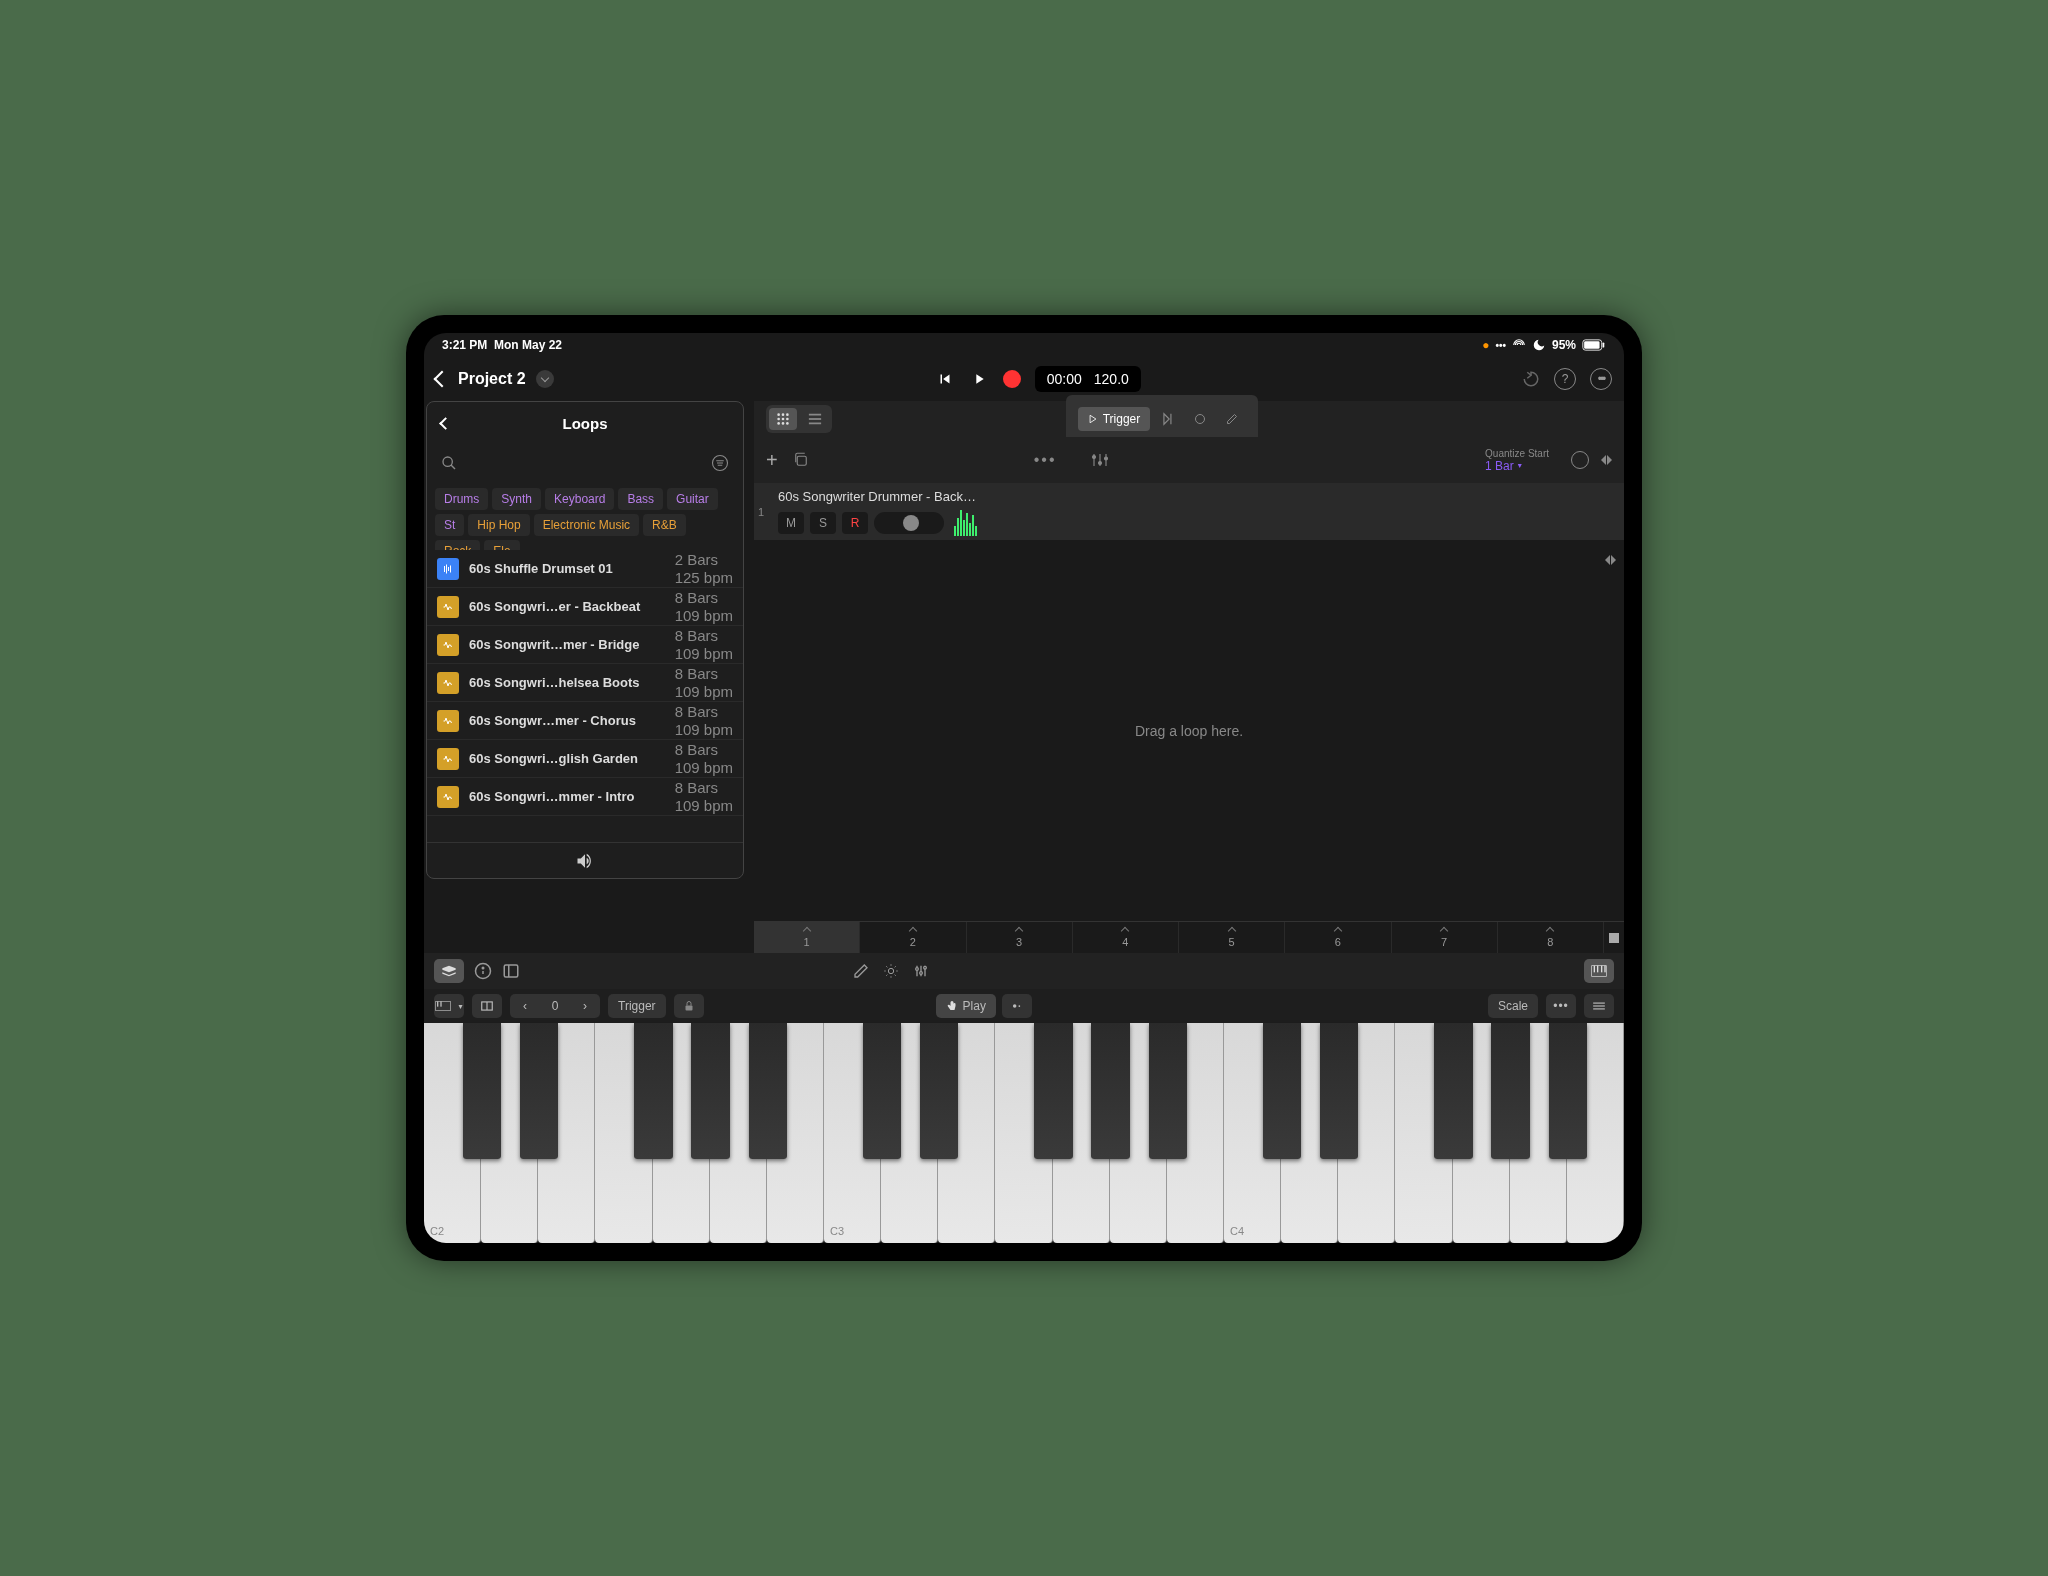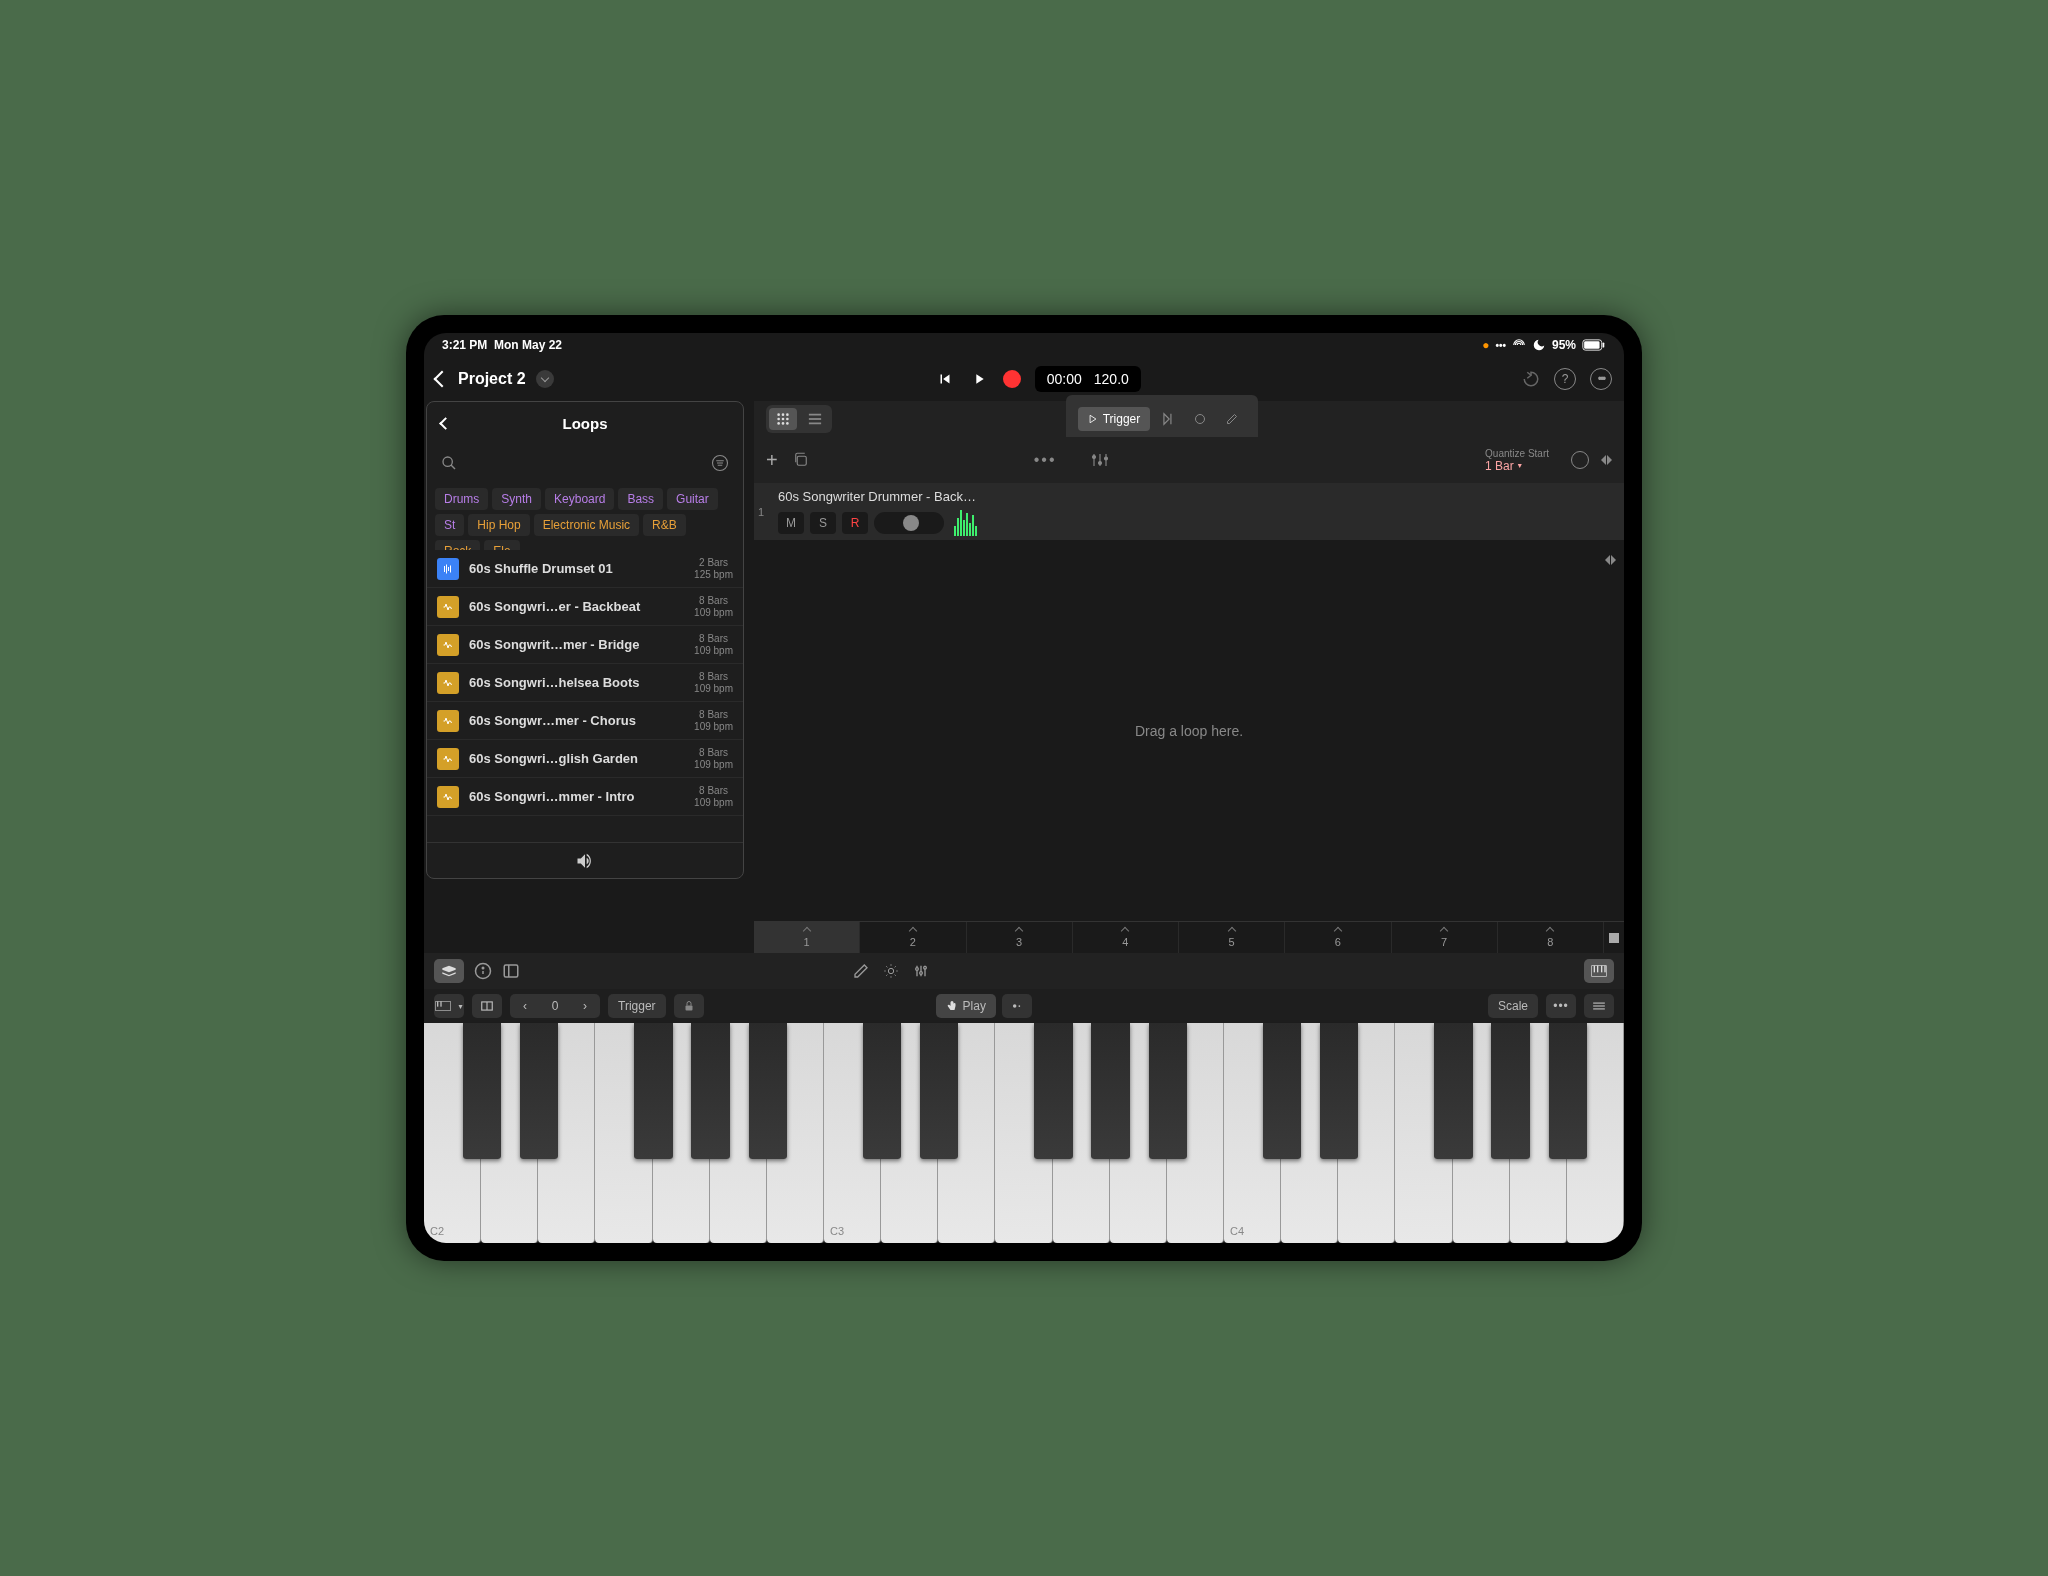--- a/index.html
+++ b/index.html
@@ -46,32 +46,32 @@
     .loops-tags { padding: 6px 8px; display: flex; flex-wrap: wrap; gap: 4px; max-height: 68px; overflow: hidden; }
     .tag { padding: 4px 9px; border-radius: 4px; background: #2a2a2a; font-size: 12px; white-space: nowrap; cursor: pointer; }
     .tag-purple { color: #b87ee8; }
     .tag-orange { color: #e8a038; }
     .loops-list { flex: 1; overflow-y: auto; }
     .loop-item { height: 38px; display: flex; align-items: center; padding: 0 10px; gap: 10px; cursor: pointer; border-bottom: 1px solid #2a2a2a; }
     .loop-icon { width: 22px; height: 22px; border-radius: 3px; display: flex; align-items: center; justify-content: center; flex-shrink: 0; }
     .loop-icon-blue { background: #3b82f6; }
     .loop-icon-yellow { background: #d4a028; }
     .loop-name { flex: 1; color: #ddd; font-size: 13px; overflow: hidden; text-overflow: ellipsis; white-space: nowrap; font-weight: bold; }
-    .loop-meta { text-align: center; color: #888; font-size: 10px; line-height: 1.2; }
+    .loop-meta { text-align: left; color: #888; font-size: 15px; line-height: 1.2; }
     .loops-footer { height: 36px; display: flex; align-items: center; justify-content: center; border-top: 1px solid #333; }
     
     
     .tracks-area { margin-left: 330px; flex: 1; display: flex; flex-direction: column; background: #1a1a1a; }
     .track-controls-row { height: 46px; display: flex; align-items: center; justify-content: space-between; padding: 0 12px; background: #222; }
     .track-controls-left { display: flex; align-items: center; gap: 14px; }
     .add-btn { font-size: 20px; color: #aaa; cursor: pointer; }
     .track-controls-right { display: flex; align-items: center; gap: 12px; color: #999; font-size: 11px; }
     .quantize { display: flex; flex-direction: column; align-items: flex-start; }
     .quantize-label { font-size: 10px; color: #888; }
-    .quantize-val { font-size: 12px; color: #fca5a5; display: flex; align-items: center; gap: 4px; }
+    .quantize-val { font-size: 12px; color: #8b5cf6; display: flex; align-items: center; gap: 4px; }
     .marker-icon { width: 18px; height: 18px; border: 1.5px solid #888; border-radius: 50%; margin-left: 10px; }
     
     .track-row { height: 58px; display: flex; background: #2a2a2a; border-bottom: 1px solid #1a1a1a; }
     .track-num { width: 14px; display: flex; align-items: center; justify-content: center; color: #888; font-size: 11px; }
     .track-header { width: 302px; display: flex; flex-direction: column; padding: 6px 10px; gap: 6px; }
     .track-name { color: #ddd; font-size: 13px; }
     .track-btns { display: flex; gap: 6px; align-items: center; }
     .track-btn { width: 26px; height: 22px; border-radius: 4px; background: #1a1a1a; display: flex; align-items: center; justify-content: center; font-size: 12px; color: #999; cursor: pointer; }
     .track-btn.rec { color: #ff4444; }
     .volume-knob { width: 70px; height: 22px; border-radius: 11px; background: #1a1a1a; display: flex; align-items: center; padding: 0 3px; }

